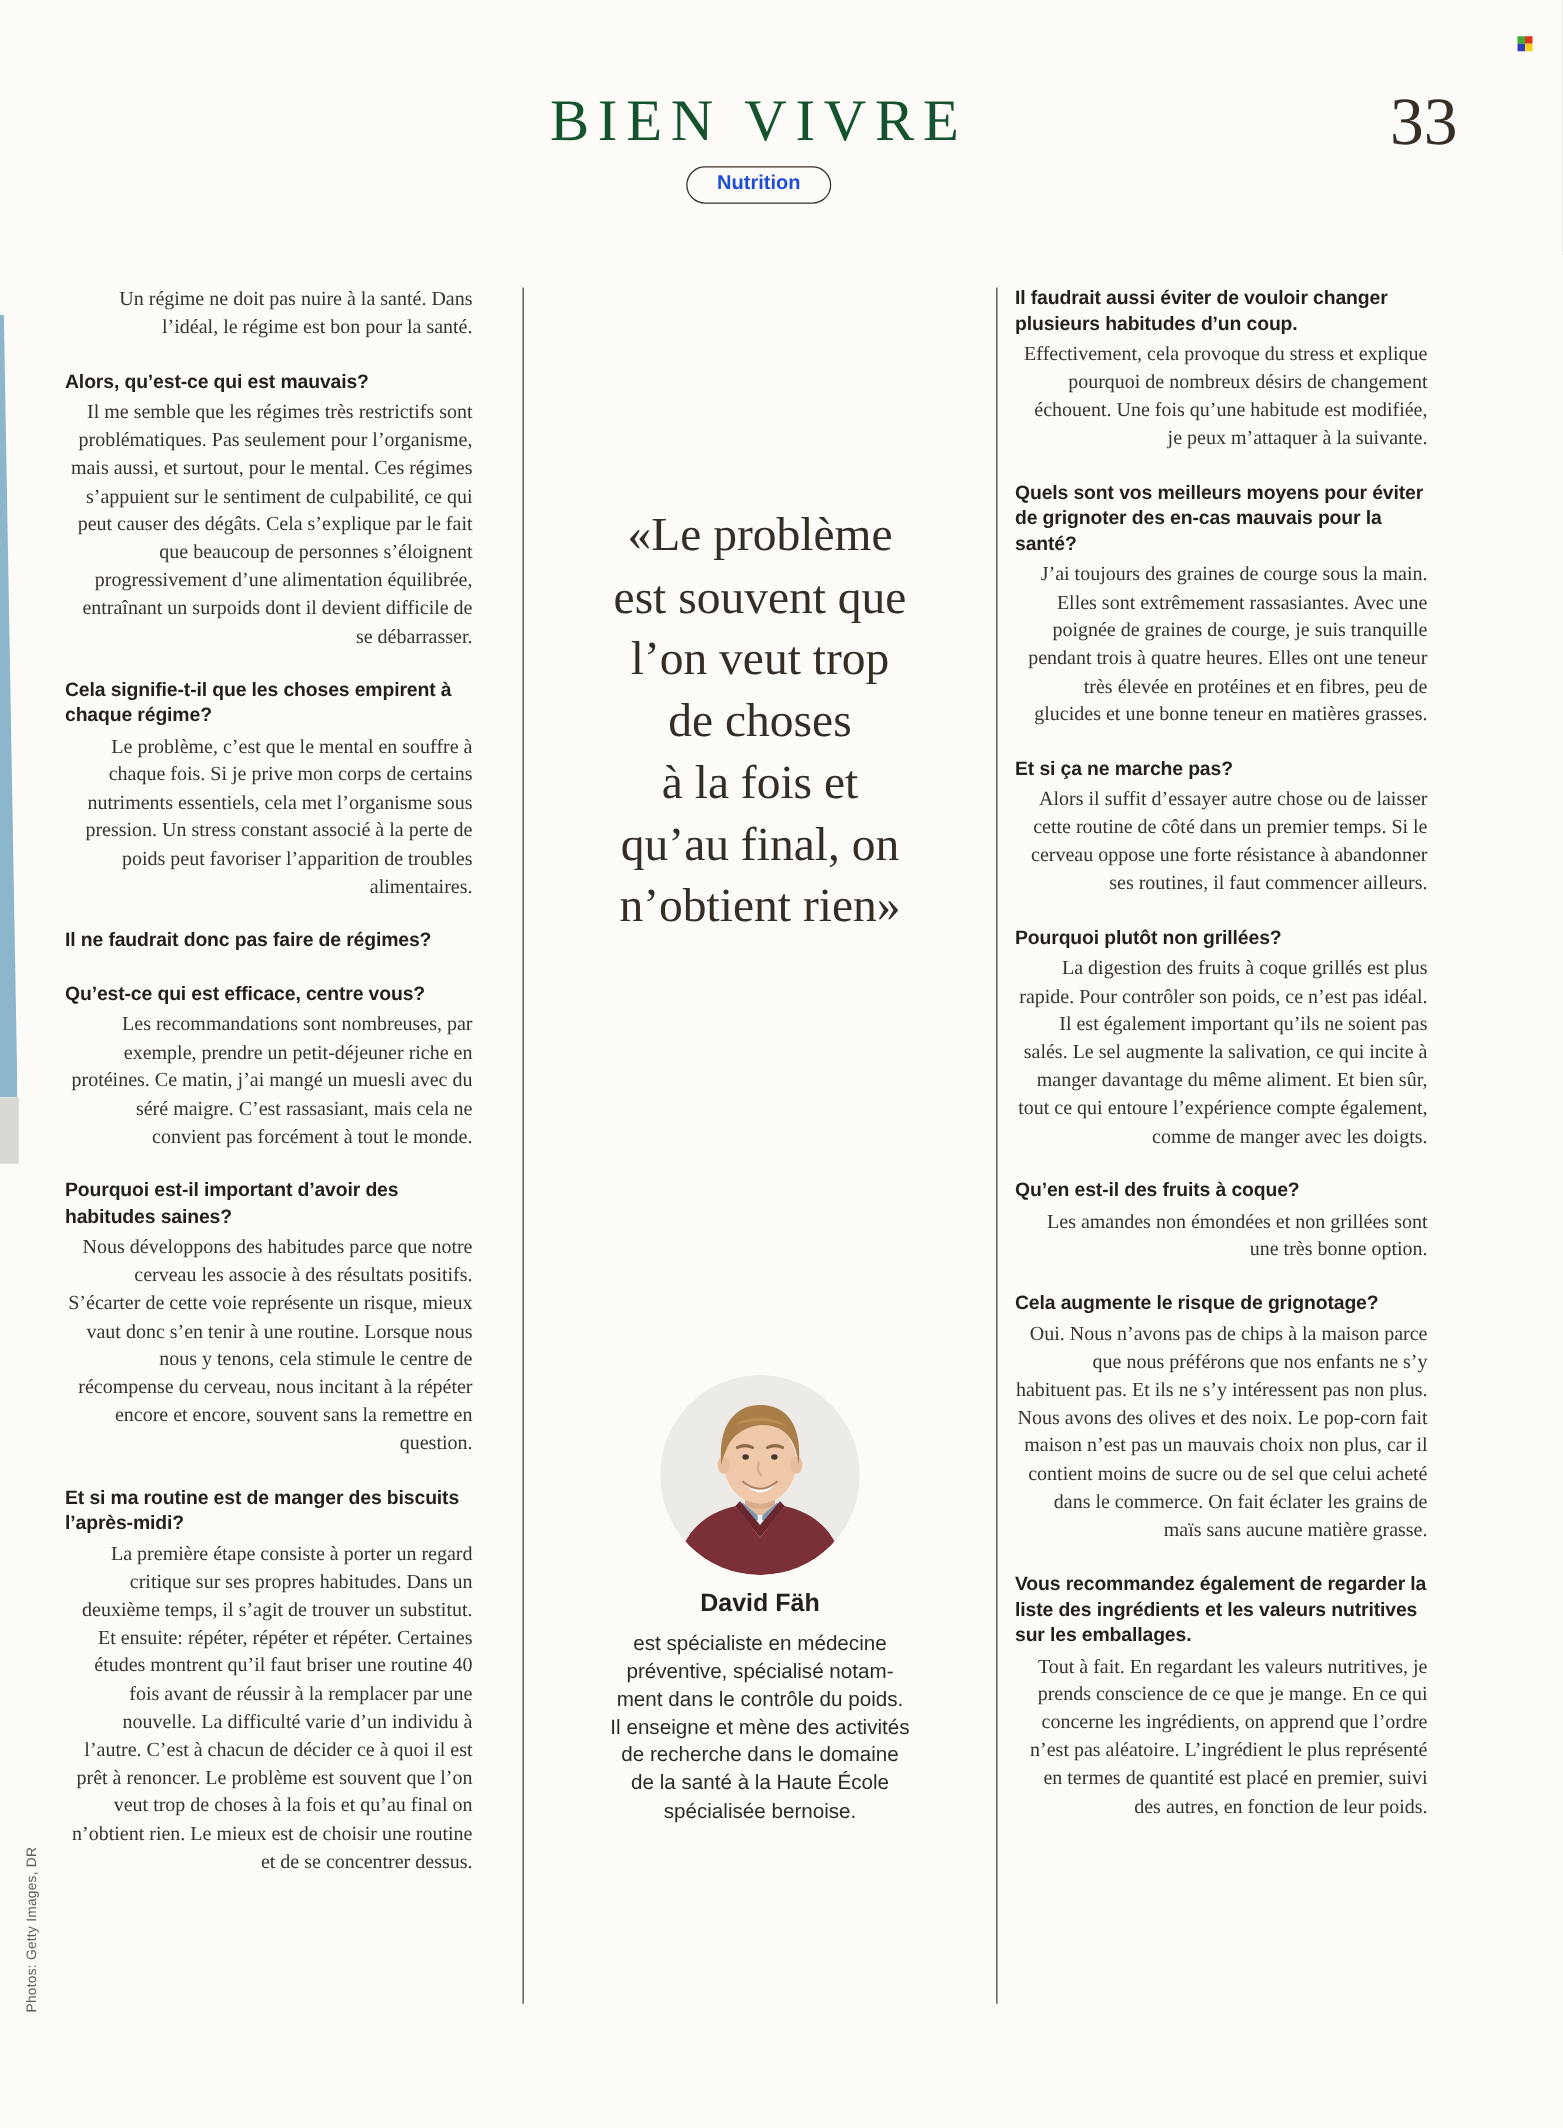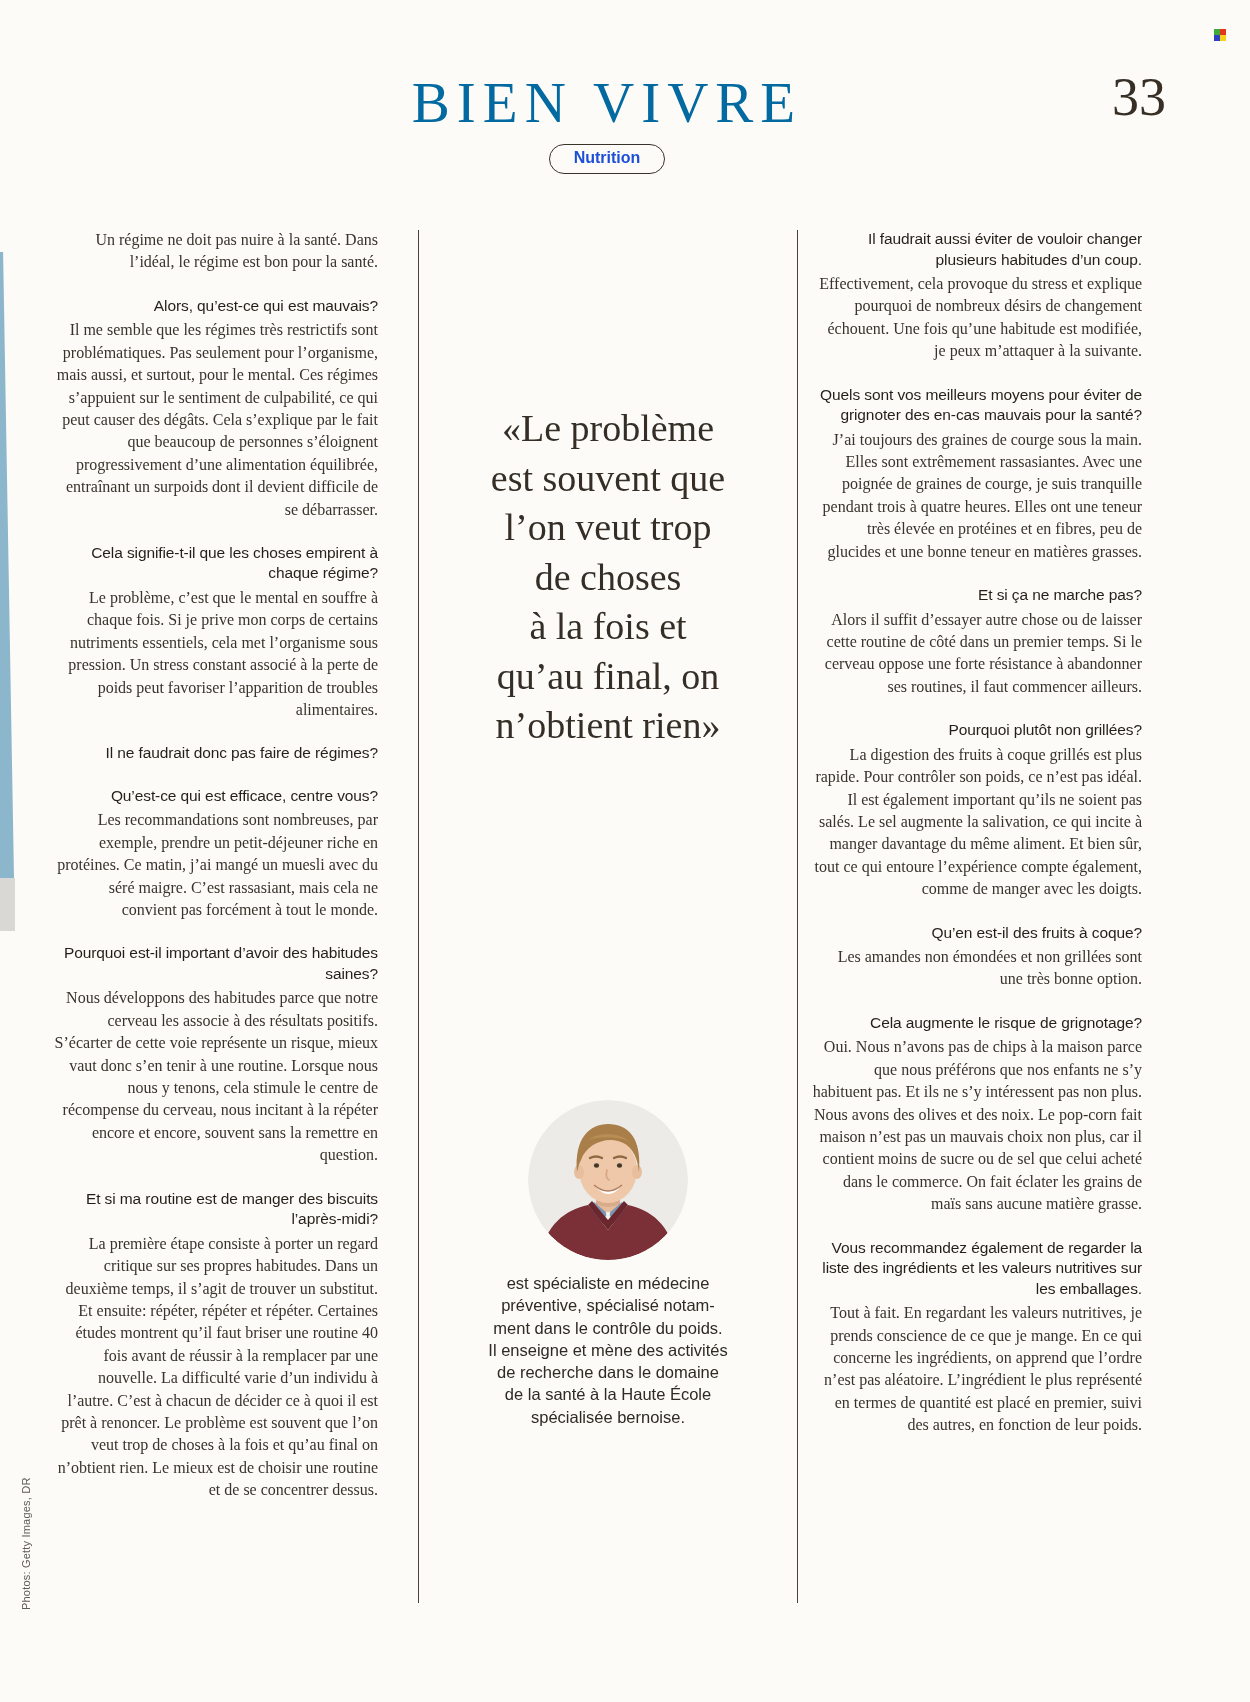--- a/index.html
+++ b/index.html
@@ -12,23 +12,23 @@
     overflow:hidden;
     font-family:"Liberation Serif", serif;
     color:#38332c;
   }
 
   
   .header-wrap { position:absolute; left:0; top:70px; width:1214px; text-align:center; }
   .section-title {
     font-family:"Liberation Serif", serif;
     font-weight:400;
-    font-size:57px;
+    font-size:47px;
     letter-spacing:7px;
-    color:#0369a1;
+    color:#14532d;
   }
   .category-pill {
     display:inline-block;
     margin-top:9px;
     padding:4px 24px 6px 24px;
     border:1.5px solid #3a332b;
     border-radius:999px;
     font-family:"Liberation Sans", sans-serif;
     font-weight:700;
     font-size:16px;
@@ -80,24 +80,24 @@
   }
   .divider-1 { left:418px; }
   .divider-2 { left:797px; }
 
   .intro-para, .qa-answer {
     font-size:16px; line-height:22.4px; color:#38332c;
     text-align:right;
   }
   .qa-question {
     font-family:"Liberation Sans", sans-serif;
-    font-weight:400; font-size:15.5px; line-height:20.5px;
+    font-weight:700; font-size:15.5px; line-height:20.5px;
     letter-spacing:-0.1px;
     color:#241f19;
-    margin-top:22px; margin-bottom:3px;text-align:right;
+    margin-top:22px; margin-bottom:3px;
   }
   .qa-block:first-child .qa-question { margin-top:0; }
 
   
   .pull-quote {
     position:absolute; left:419px; top:404px; width:378px;
     text-align:center;
     font-family:"Liberation Serif", serif;
     font-size:38px; line-height:49.5px;
     color:#342e26;
@@ -223,20 +223,21 @@
         <path d="M94,102 L80,114 L86,120 L98,108 Z" fill="#7b95b2"></path>
         <path d="M78,112 L80,138 L82,112" fill="#f3f3f1"></path>
 
         <path d="M12,162 C16,124 38,110 60,105 L80,130 L100,105 C122,110 144,124 148,162 Z" fill="#7b2f36"></path>
         <path d="M60,105 L80,130 L100,105 L96,101 L80,120 L64,101 Z" fill="#6c272e"></path>
       </g>
     </svg>
   </div>
 
   <div class="profile-text">
+    <div class="profile-name">David Fäh</div>
     <div class="profile-bio">est spécialiste en médecine
 préventive, spécialisé notam-
 ment dans le contrôle du poids.
 Il enseigne et mène des activités
 de recherche dans le domaine
 de la santé à la Haute École
 spécialisée bernoise.</div>
   </div>
 
   <div class="col col-right">

